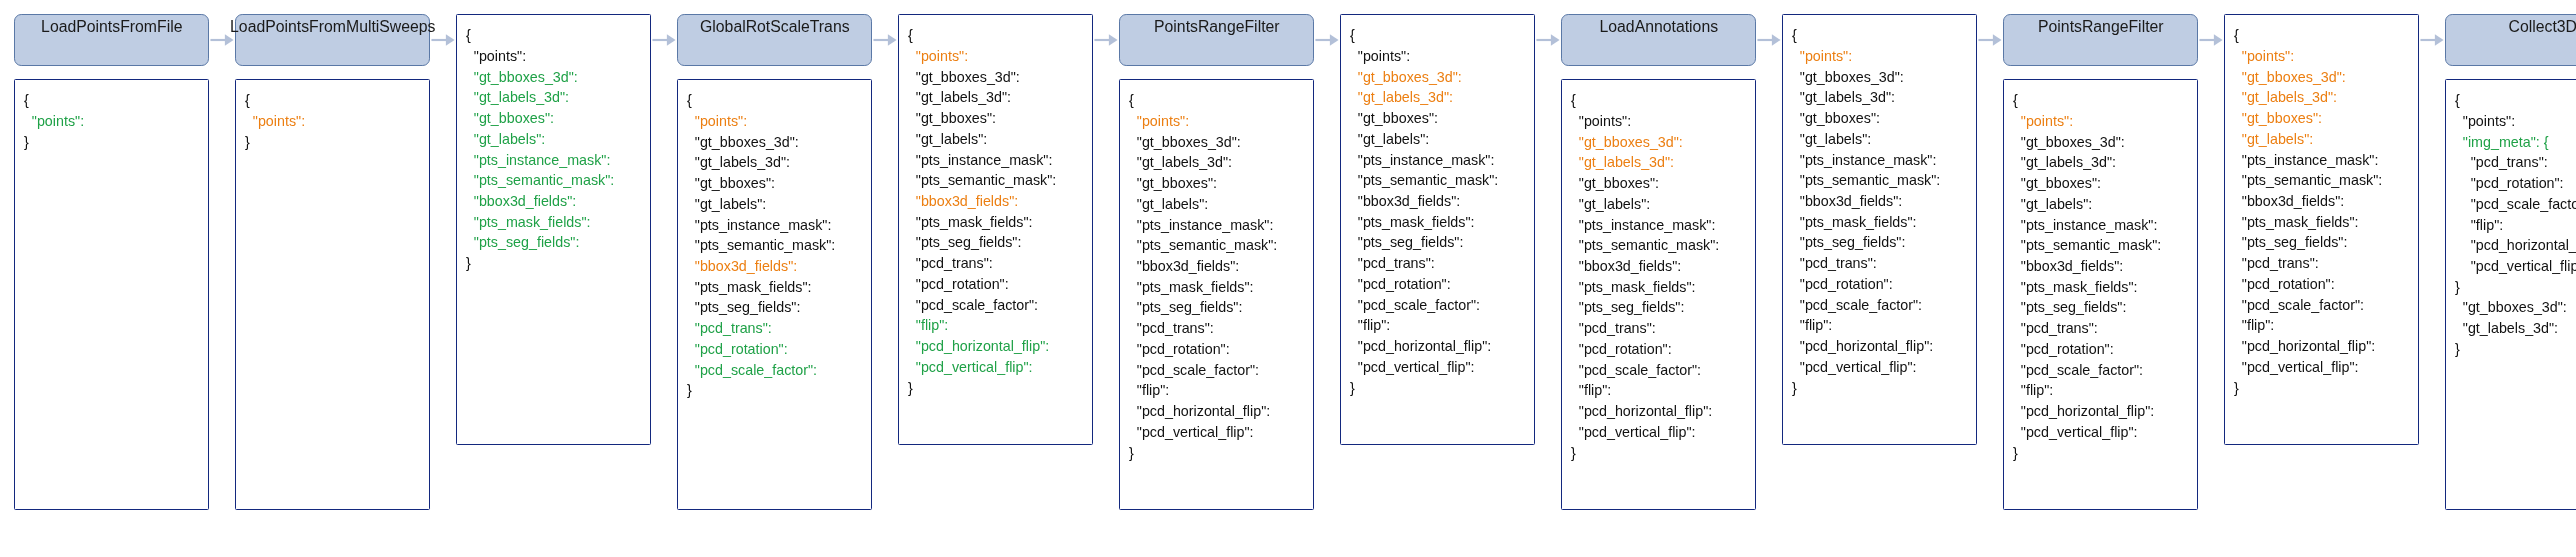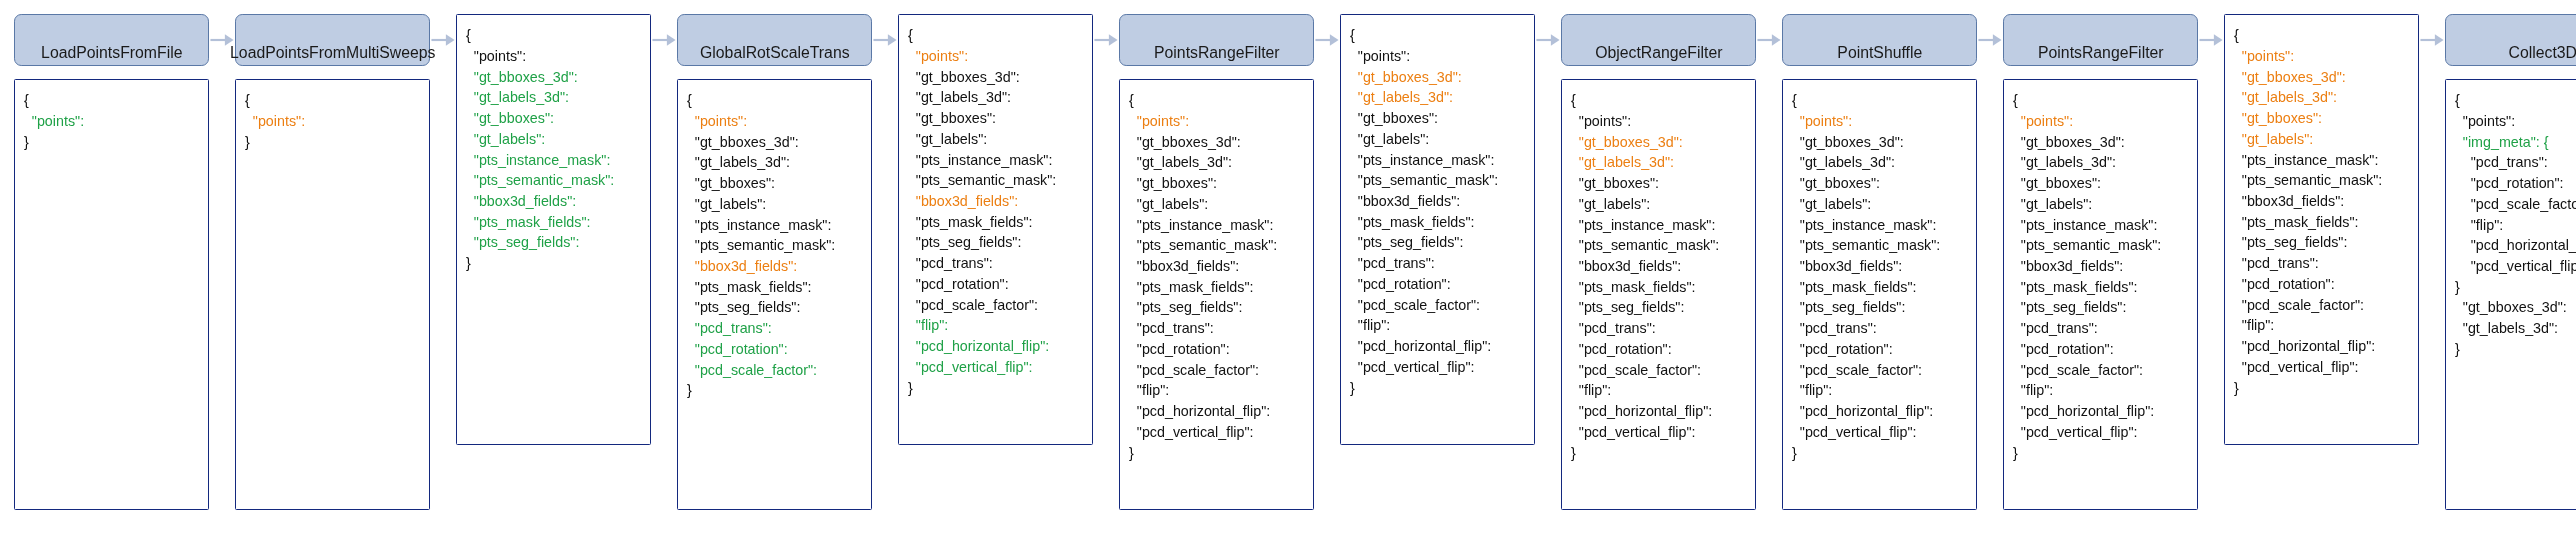--- a/index.html
+++ b/index.html
@@ -38,21 +38,21 @@
     justify-content: center;
   }
   .arrow svg { display: block; }
   .header {
     height: 52px;
     border: 1.4px solid #5a78a6;
     border-radius: 7.2px;
     background: #bfcde3;
     box-sizing: border-box;
     display: flex;
-    align-items: flex-end;
+    align-items: flex-start;
     justify-content: center;
     text-align: center;
     color: #1a1a1a;
     font-size: 15.8px;
     line-height: 1.15;
     padding: 2.9px 5.7px;
   }
   .body {
     border: 1.4px solid #13287e;
     border-radius: 1.4px;
@@ -243,21 +243,21 @@
         </div>
       </div>
       <div class="arrow">
         <svg width="26" height="52" viewBox="0 0 36 72">
     <line x1="2" y1="36" x2="28" y2="36" stroke="#b3c0d8" stroke-width="3"></line>
     <path d="M22,28 L34,36 L22,44 Z" fill="#b3c0d8"></path>
   </svg>
       </div>
       <div class="col">
         <div class="header">
-          <span>ObjectRangeFilter</span>
+          <span>LoadAnnotations</span>
         </div>
         <div class="body">
           <div class="code">{
   <span class="k-black">"points":</span>
   <span class="k-orange">"gt_bboxes_3d":</span>
   <span class="k-orange">"gt_labels_3d":</span>
   <span class="k-black">"gt_bboxes":</span>
   <span class="k-black">"gt_labels":</span>
   <span class="k-black">"pts_instance_mask":</span>
   <span class="k-black">"pts_semantic_mask":</span>
@@ -273,23 +273,20 @@
 }</div>
         </div>
       </div>
       <div class="arrow">
         <svg width="26" height="52" viewBox="0 0 36 72">
     <line x1="2" y1="36" x2="28" y2="36" stroke="#b3c0d8" stroke-width="3"></line>
     <path d="M22,28 L34,36 L22,44 Z" fill="#b3c0d8"></path>
   </svg>
       </div>
       <div class="col">
-        <div class="header">
-          <span>PointShuffle</span>
-        </div>
         <div class="body">
           <div class="code">{
   <span class="k-orange">"points":</span>
   <span class="k-black">"gt_bboxes_3d":</span>
   <span class="k-black">"gt_labels_3d":</span>
   <span class="k-black">"gt_bboxes":</span>
   <span class="k-black">"gt_labels":</span>
   <span class="k-black">"pts_instance_mask":</span>
   <span class="k-black">"pts_semantic_mask":</span>
   <span class="k-black">"bbox3d_fields":</span>

